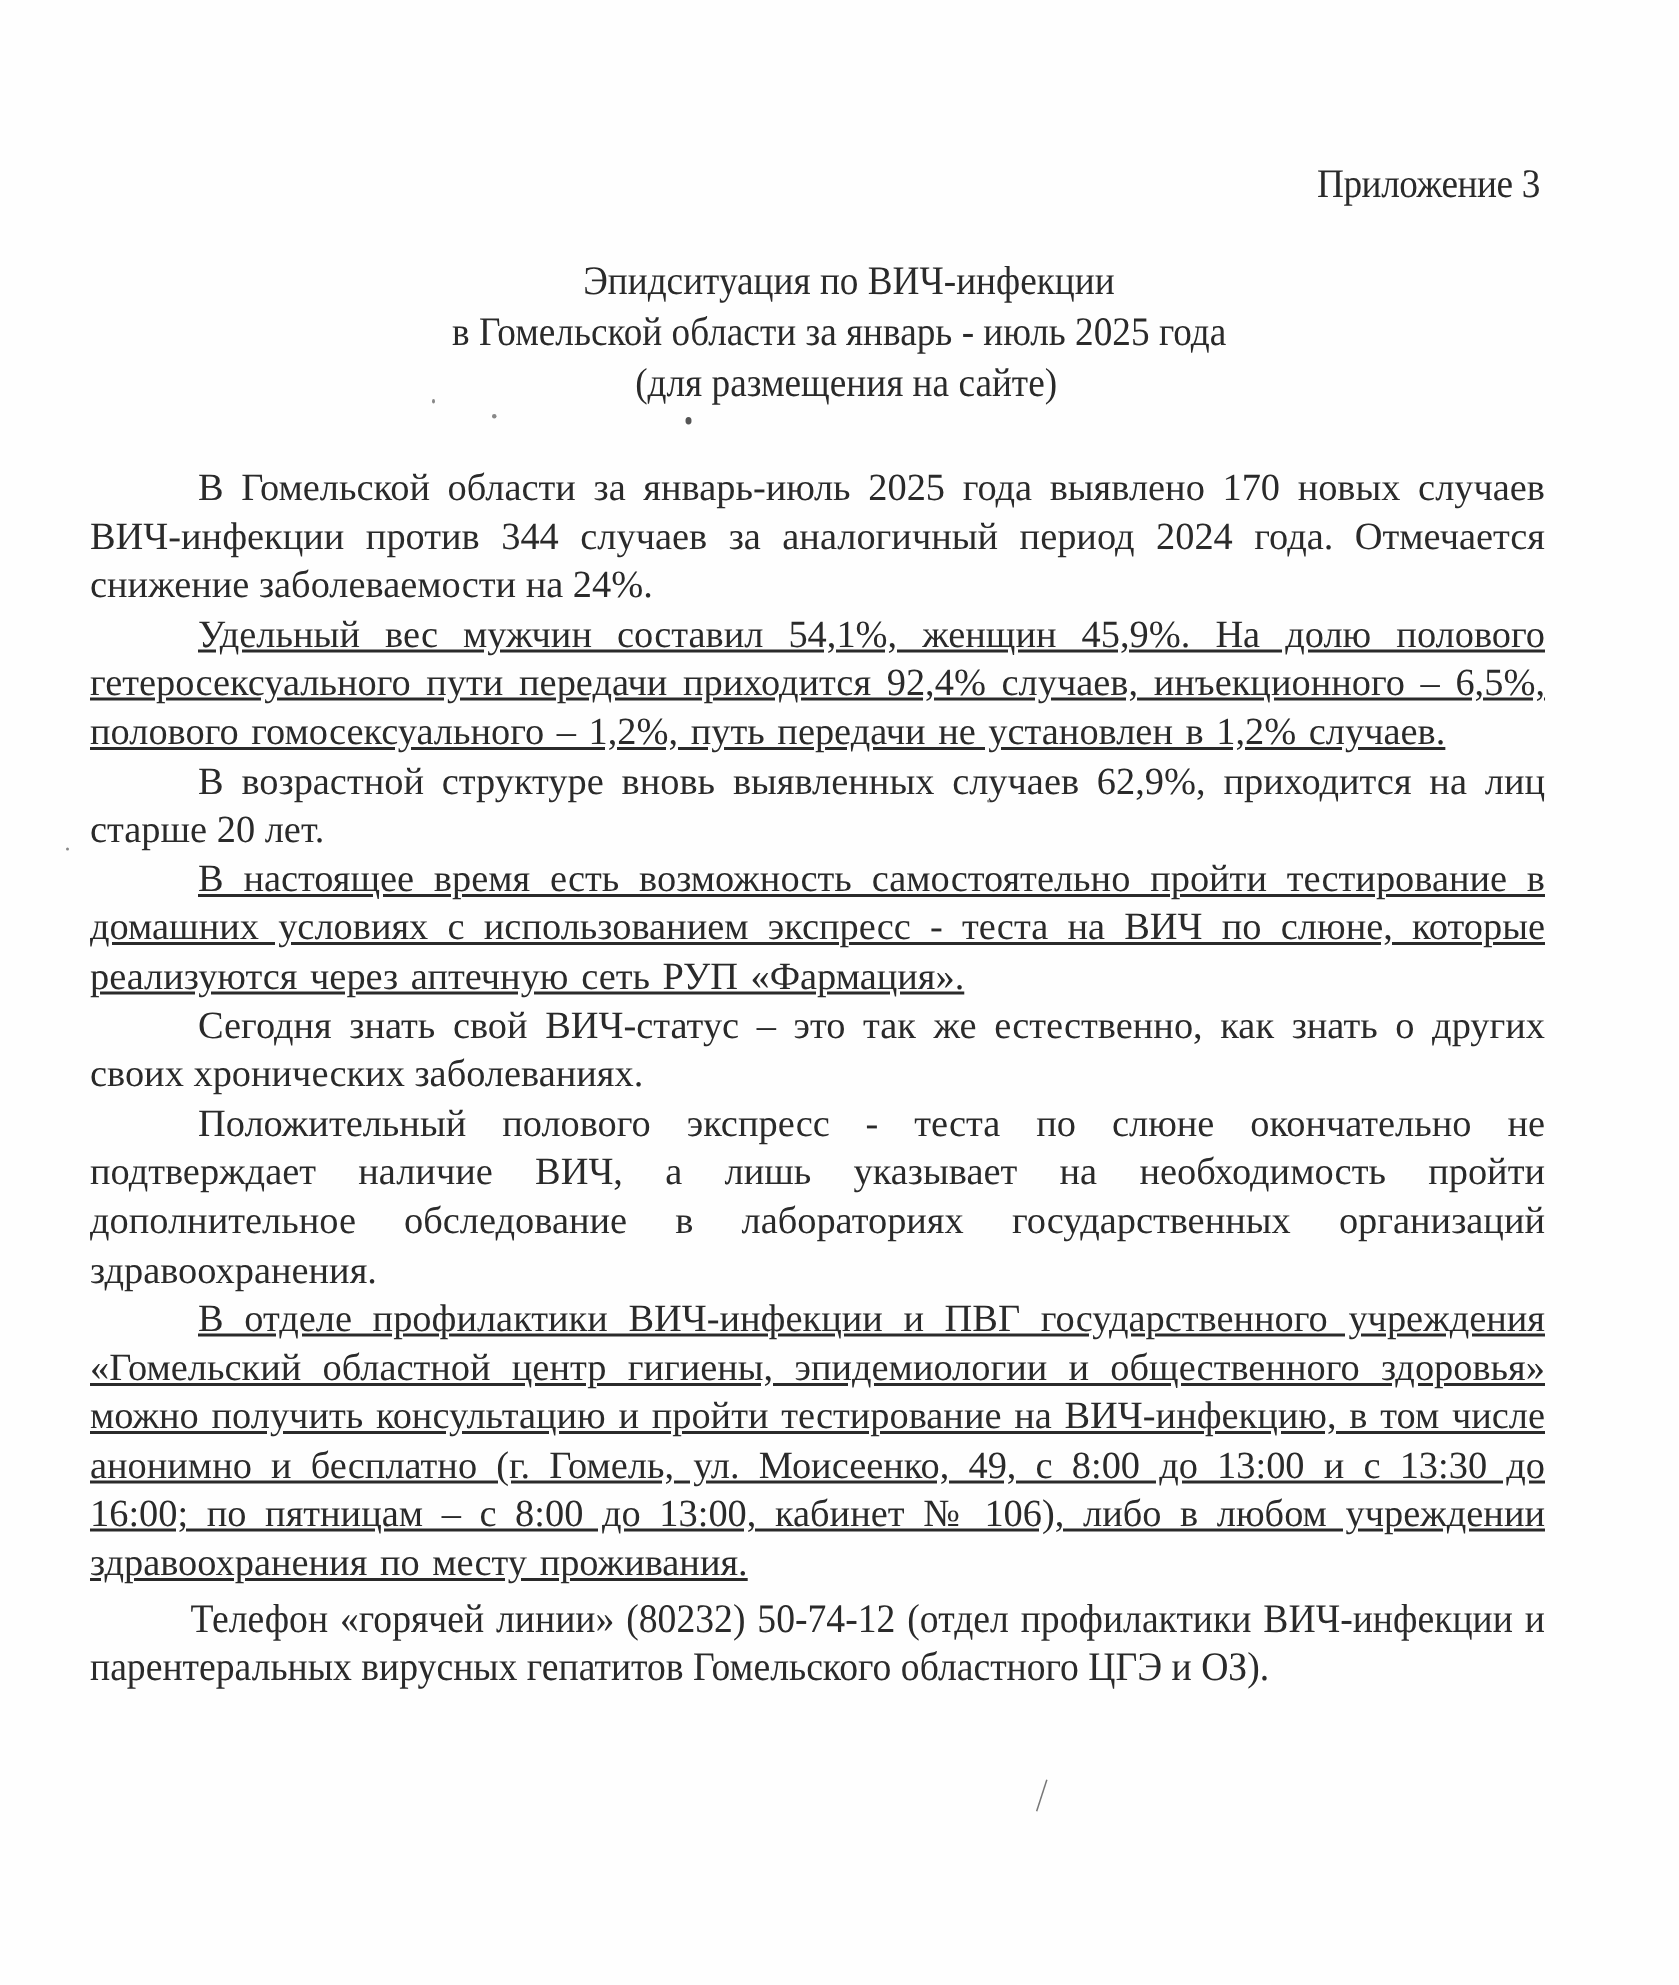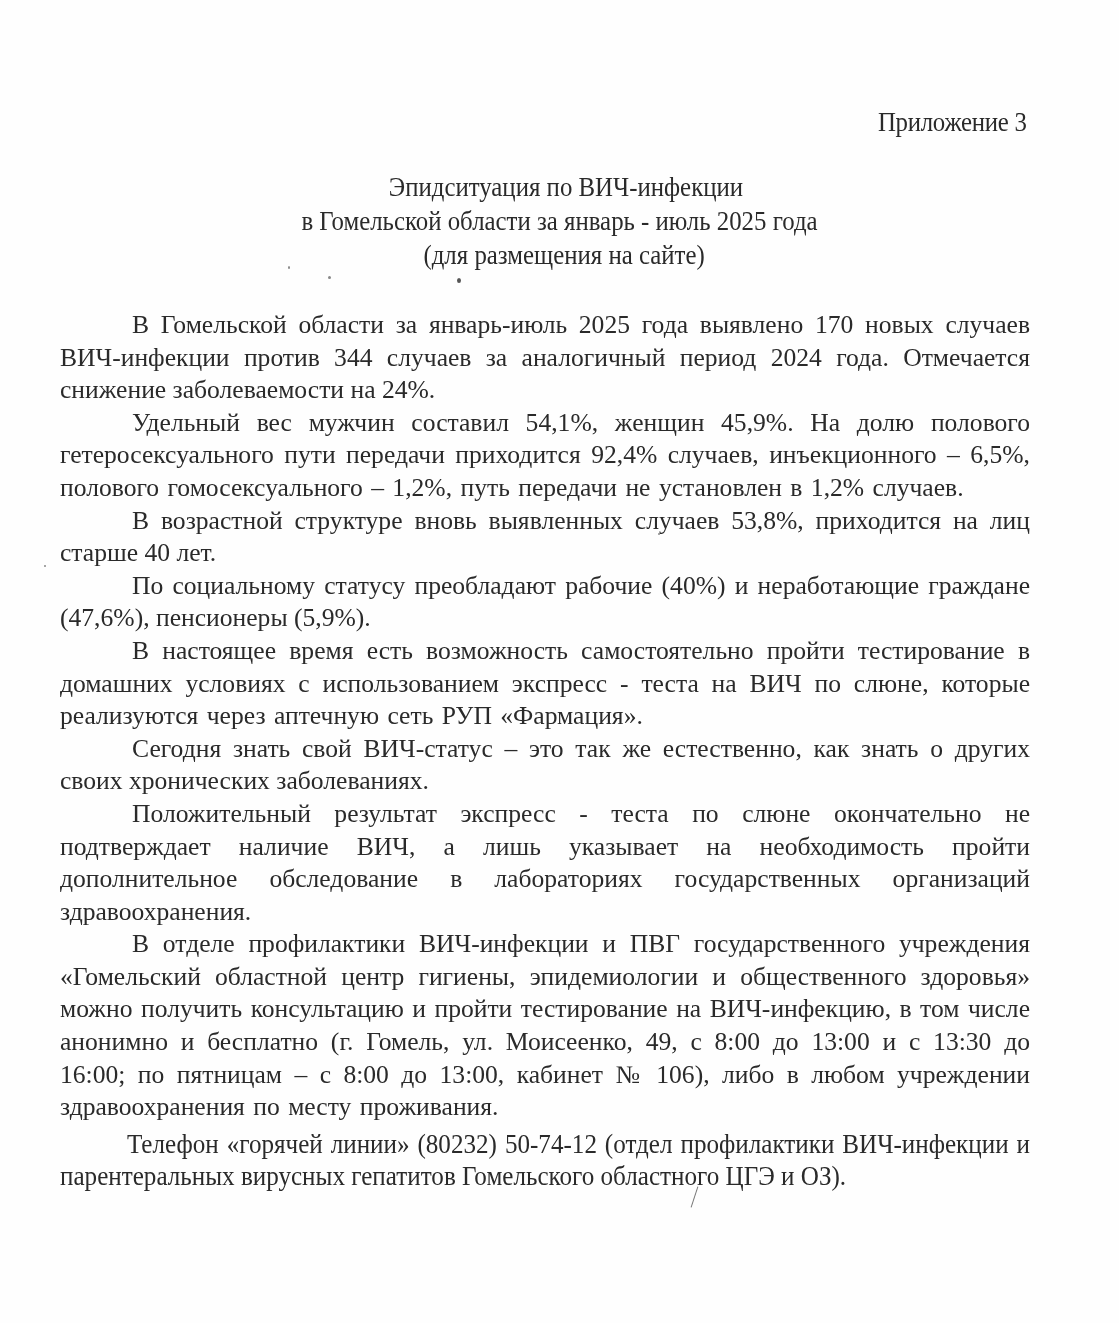--- a/index.html
+++ b/index.html
@@ -53,21 +53,21 @@
       width: 970px;
       font-size: 25.6px;
       line-height: 32.6px;
       text-align: justify;
     }
     .para {
       margin: 0;
       text-indent: 72px;
       text-align: justify;
     }
-    .para.wide-spacing { word-spacing: 2px; }
+    .para.wide-spacing { word-spacing: 2px; text-decoration: underline; }
     .para.hotline {
       font-size: 27px;
       line-height: 32px;
       transform: scaleX(0.93);
       transform-origin: left top;
       width: 1043px;
       margin-top: 4px;
     }
     .speck {
       position: absolute;
@@ -91,25 +91,24 @@
 
   <div class="title-block">
     <span class="title-line t1">Эпидситуация по ВИЧ-инфекции</span>
     <span class="title-line t2">в Гомельской области за январь - июль 2025 года</span>
     <span class="title-line t3">(для размещения на сайте)</span>
   </div>
 
   <div class="body">
     <p class="para">В Гомельской области за январь-июль 2025 года выявлено 170 новых случаев ВИЧ-инфекции против 344 случаев за аналогичный период 2024 года. Отмечается снижение заболеваемости на 24%.</p>
     <p class="para wide-spacing">Удельный вес мужчин составил 54,1%, женщин 45,9%. На долю полового гетеросексуального пути передачи приходится 92,4% случаев, инъекционного – 6,5%, полового гомосексуального – 1,2%, путь передачи не установлен в 1,2% случаев.</p>
-    <p class="para">В возрастной структуре вновь выявленных случаев 53,8%, приходится на лиц старше 40 лет.</p>
-    <p class="para">По социальному статусу преобладают рабочие (40%) и неработающие граждане (47,6%), пенсионеры (5,9%).</p>
+    <p class="para">В возрастной структуре вновь выявленных случаев 62,9%, приходится на лиц старше 20 лет.</p>
     <p class="para wide-spacing">В настоящее время есть возможность самостоятельно пройти тестирование в домашних условиях с использованием экспресс - теста на ВИЧ по слюне, которые   реализуются через аптечную сеть РУП «Фармация».</p>
     <p class="para">Сегодня знать свой ВИЧ-статус – это так же естественно, как знать о других своих хронических заболеваниях.</p>
-    <p class="para">Положительный результат экспресс - теста по слюне окончательно не подтверждает наличие ВИЧ, а лишь указывает на необходимость пройти дополнительное обследование в лабораториях государственных организаций здравоохранения.</p>
+    <p class="para">Положительный полового экспресс - теста по слюне окончательно не подтверждает наличие ВИЧ, а лишь указывает на необходимость пройти дополнительное обследование в лабораториях государственных организаций здравоохранения.</p>
     <p class="para wide-spacing">В отделе профилактики ВИЧ-инфекции и ПВГ государственного учреждения «Гомельский областной центр гигиены, эпидемиологии и общественного здоровья» можно получить консультацию и пройти тестирование на ВИЧ-инфекцию, в том числе анонимно и бесплатно (г. Гомель, ул. Моисеенко, 49, с 8:00 до 13:00 и с 13:30 до 16:00; по пятницам – с 8:00 до 13:00,  кабинет № 106), либо в любом учреждении здравоохранения по месту проживания.</p>
     <p class="para hotline">Телефон «горячей линии» (80232) 50-74-12 (отдел профилактики ВИЧ-инфекции и парентеральных вирусных гепатитов Гомельского областного ЦГЭ и ОЗ).</p>
   </div>
 
   <div class="speck" style="left:288px;top:266px;width:2px;height:3px;"></div>
   <div class="speck" style="left:328px;top:276px;width:3px;height:3px;"></div>
   <div class="speck" style="left:457px;top:278px;width:4px;height:5px;background:#555;"></div>
   <div class="speck" style="left:658px;top:533px;width:2px;height:2px;"></div>
   <div class="speck" style="left:44px;top:565px;width:2px;height:2px;"></div>
   <div class="stroke-mark" style="left:694px;top:1186px;"></div>

